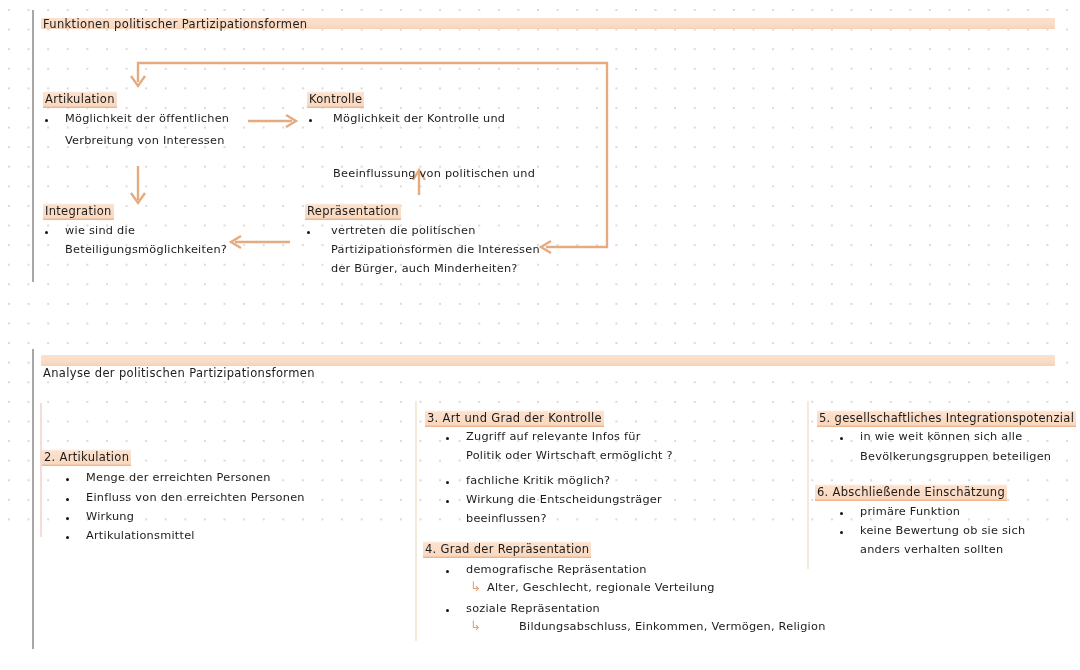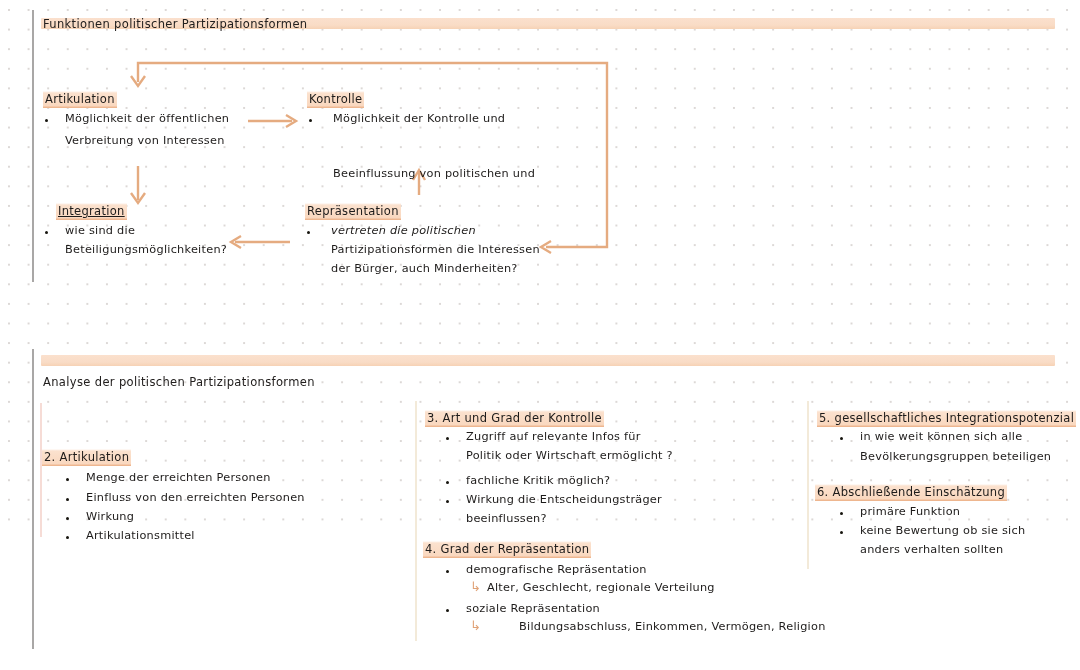--- a/index.html
+++ b/index.html
@@ -151,35 +151,35 @@
   <div class="head" style="left:41px; top:92px;"><span class="hl">Artikulation</span></div>
   <div class="bullet" style="left:45px; top:119px;"></div>
   <div class="line" style="left:65px; top:112px;">Möglichkeit der öffentlichen</div>
   <div class="line" style="left:65px; top:134px;">Verbreitung von Interessen</div>
 
   <div class="head" style="left:305px; top:92px;"><span class="hl">Kontrolle</span></div>
   <div class="bullet" style="left:309px; top:119px;"></div>
   <div class="line" style="left:333px; top:112px;">Möglichkeit der Kontrolle und</div>
   <div class="line" style="left:333px; top:134px;margin-top:33px;">Beeinflussung von politischen und</div>
 
-  <div class="head" style="left:54px; top:204px;text-decoration:underline;"><span class="hl">Integration</span></div>
+  <div class="head" style="left:41px; top:204px;"><span class="hl">Integration</span></div>
   <div class="bullet" style="left:45px; top:231px;"></div>
   <div class="line" style="left:65px; top:224px;">wie sind die</div>
   <div class="line" style="left:65px; top:243px;">Beteiligungsmöglichkeiten?</div>
 
   <div class="head" style="left:303px; top:204px;"><span class="hl">Repräsentation</span></div>
   <div class="bullet" style="left:307px; top:231px;"></div>
-  <div class="line" style="left:331px; top:224px;font-style:italic;">vertreten die politischen</div>
+  <div class="line" style="left:331px; top:224px;">vertreten die politischen</div>
   <div class="line" style="left:331px; top:243px;">Partizipationsformen die Interessen</div>
   <div class="line" style="left:331px; top:262px;">der Bürger, auch Minderheiten?</div>
 
   <div class="vbar" style="left:32px; top:349px; height:300px;"></div>
 
   <div class="hilite-bar" style="left:41px; top:355px; width:1014px;"></div>
-  <div class="sec-title" style="left:43px; top:375px;">Analyse der politischen Partizipationsformen</div>
+  <div class="sec-title" style="left:43px; top:366px;">Analyse der politischen Partizipationsformen</div>
 
   <div class="pinkrule" style="left:40px; top:403px; height:134px;"></div>
   <div class="colrule" style="left:415px; top:401px; height:240px;"></div>
   <div class="colrule" style="left:807px; top:401px; height:168px;"></div>
 
 
   <div class="head" style="left:40px; top:450px;"><span class="hl">2.  Artikulation</span></div>
 
   <div class="bullet" style="left:66px; top:478px;"></div>
   <div class="line" style="left:86px; top:471px;">Menge der erreichten Personen</div>

